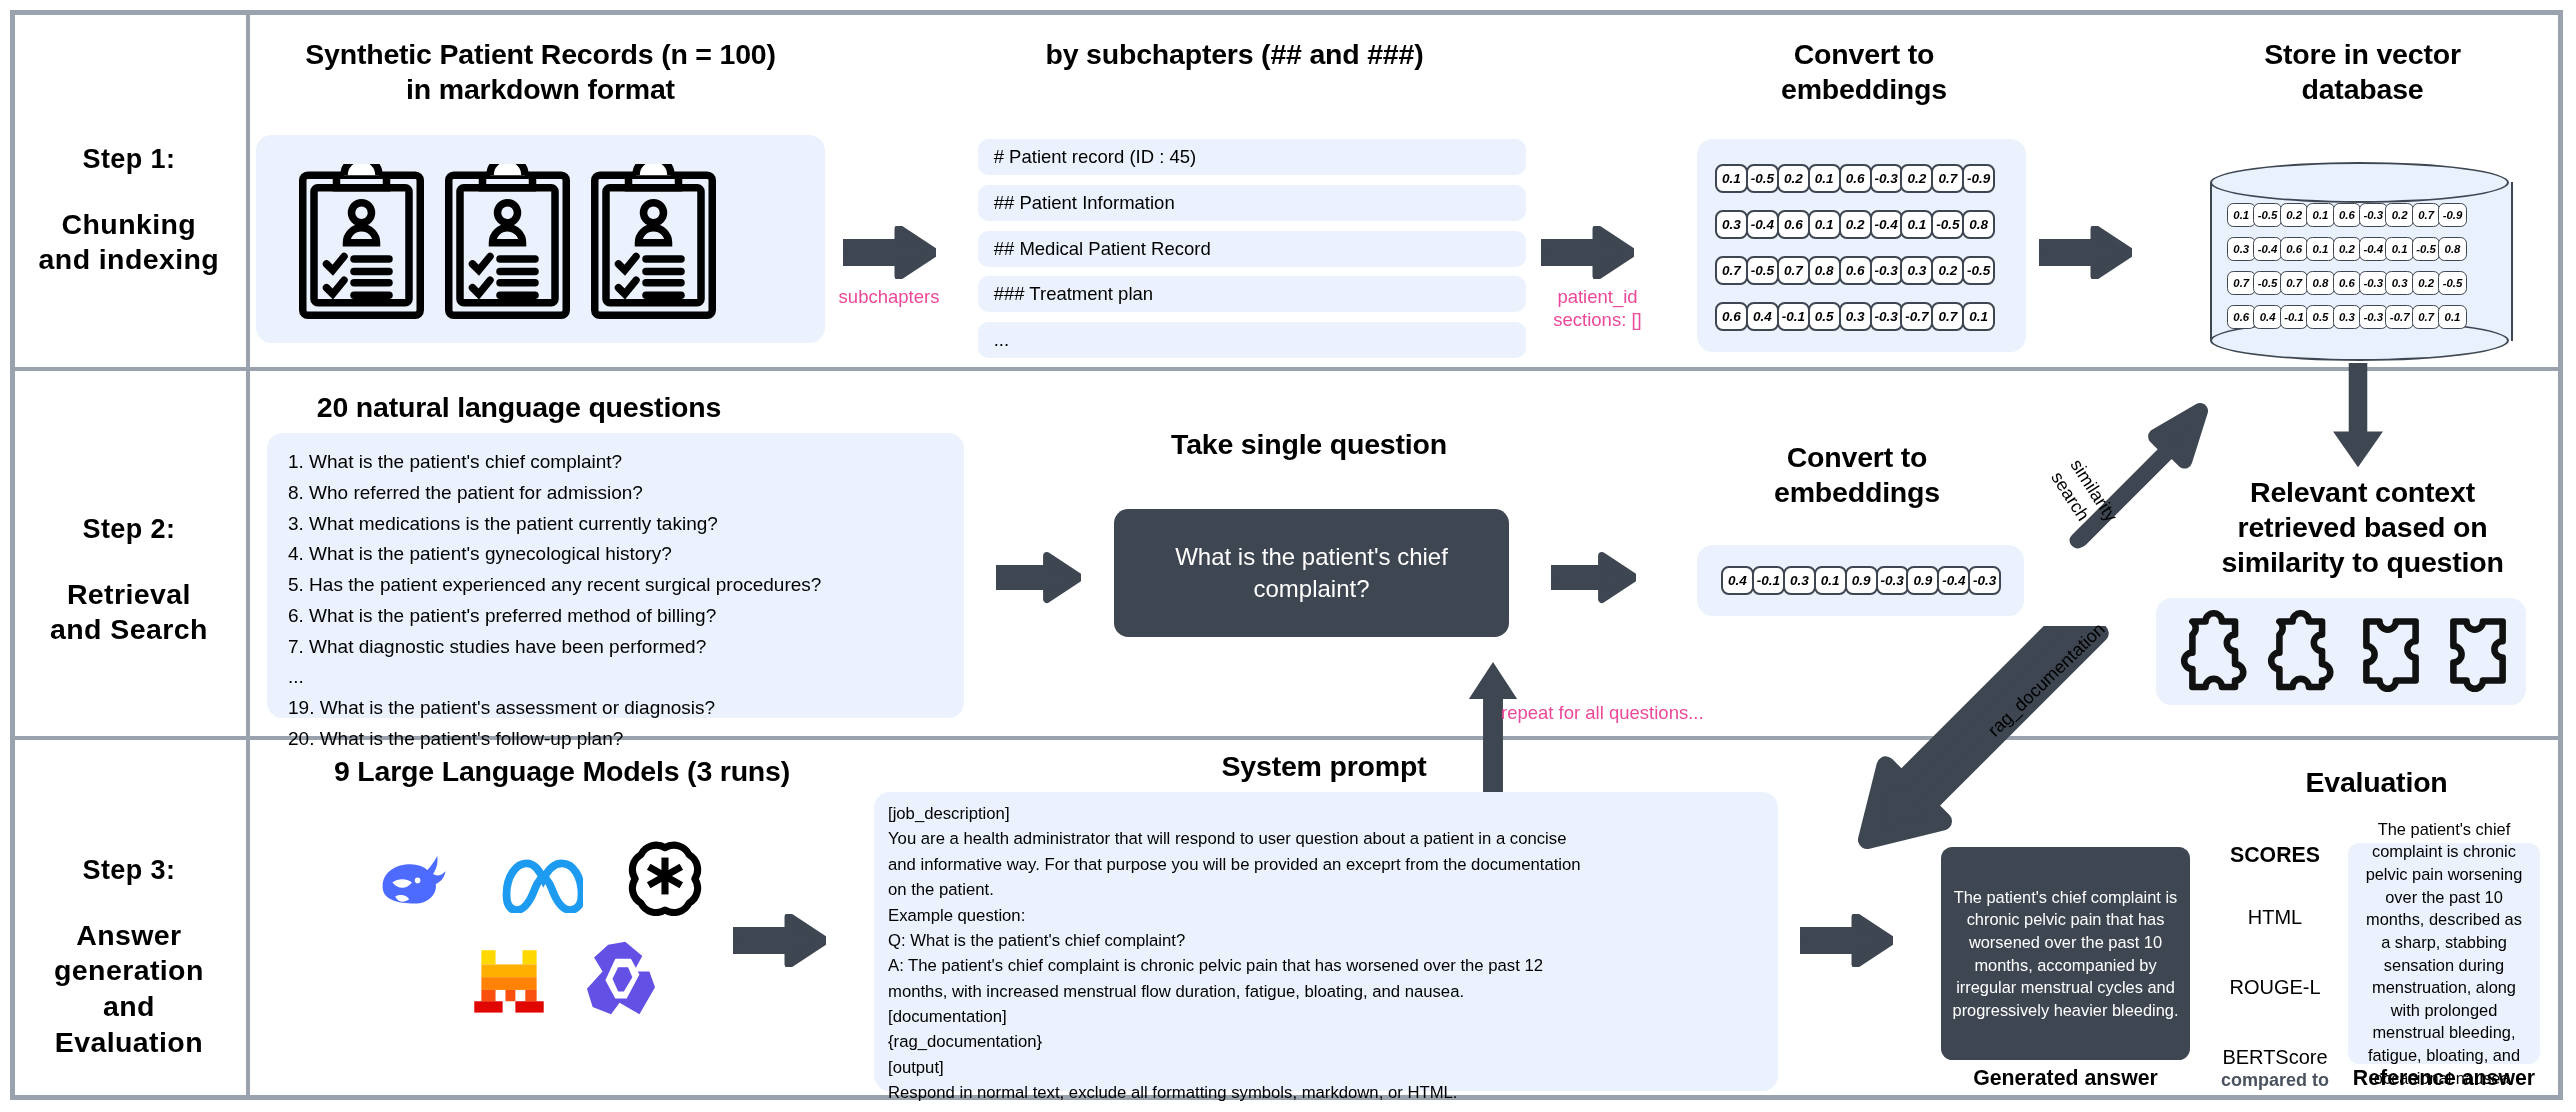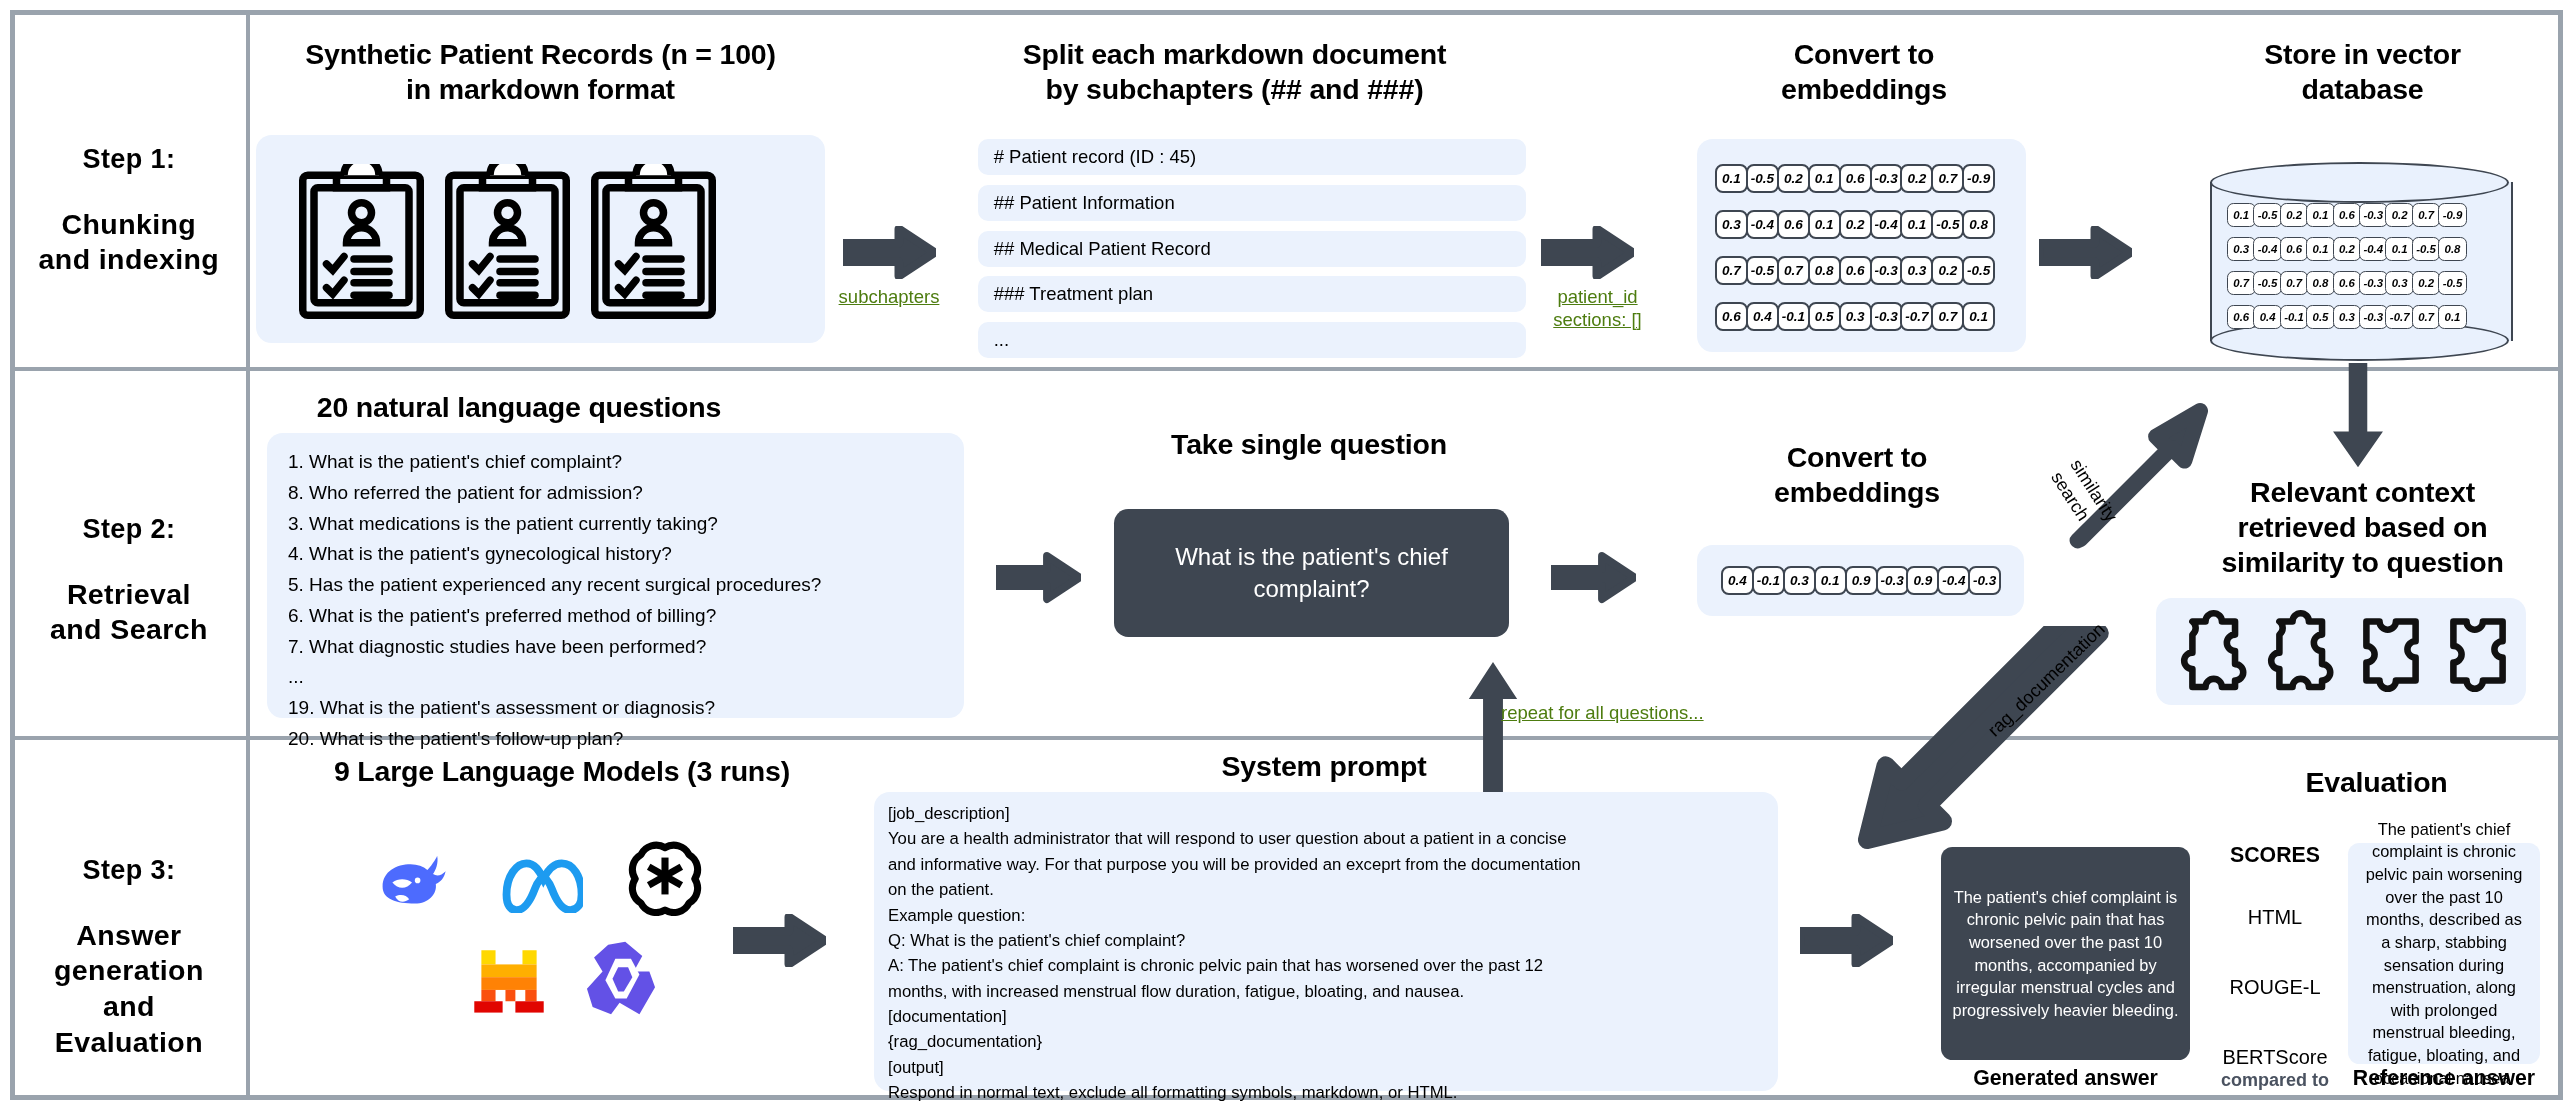--- a/index.html
+++ b/index.html
@@ -22,21 +22,21 @@
 
   .bluepanel{position:absolute;background:#ebf2fd;border-radius:15.7px;}
   .bluepill{position:absolute;background:#ebf2fd;border-radius:10px;
             font-size:18.5px;display:flex;align-items:center;padding-left:15.7px;
             box-sizing:border-box;color:#000;}
   .darkbox{position:absolute;background:#3e4651;border-radius:14.2px;color:#fff;
            display:flex;align-items:center;justify-content:center;text-align:center;
            font-size:24px;line-height:1.35;padding:13px 4px;box-sizing:border-box;}
 
   .arrow{position:absolute;}
-  .smalllbl{position:absolute;font-size:18.5px;text-align:center;color:#4d7c0f;line-height:1.25;text-decoration:underline;}
+  .smalllbl{position:absolute;font-size:18.5px;text-align:center;color:#ec4899;line-height:1.25;}
 
   
   .clip{position:absolute;}
   
   .cellrow{position:absolute;display:flex;font-style:italic;}
   .cell{border:2.1px solid #3e4651;border-radius:7.8px;background:#fff;
         font-size:13.5px;font-weight:bold;display:flex;align-items:center;
         justify-content:center;height:28.5px;min-width:33px;margin-right:-2.1px;
         box-sizing:border-box;color:#000;}
   .cell.small{height:24px;min-width:28.5px;font-size:11.4px;border-width:1.4px;border-radius:6.4px;}
@@ -162,21 +162,20 @@
   </div>
 
   <div class="arrow" style="left:843px;top:226px;">
     <svg width="93" height="53" viewBox="0 0 130 74">
         <path d="M0 24 h78 V4 l50 33 l-50 33 V50 H0 z" fill="#3e4651" stroke="#3e4651" stroke-width="12" stroke-linejoin="round"></path>
       </svg>
   </div>
   <div class="smalllbl" style="left:818px;top:285px;width:142px;">subchapters</div>
 
   <div class="h-title" style="left:964px;top:37px;width:541px;">
-      <span style="display:block">Split each markdown document</span>
       <span style="display:block">by subchapters (## and ###)</span>
     </div>
 
   <div class="bluepill" style="left:978px;top:139px;width:548px;height:36px;"># Patient record (ID : 45)</div>
   <div class="bluepill" style="left:978px;top:185px;width:548px;height:36px;">## Patient Information</div>
   <div class="bluepill" style="left:978px;top:231px;width:548px;height:36px;">## Medical Patient Record</div>
   <div class="bluepill" style="left:978px;top:276px;width:548px;height:36px;">### Treatment plan</div>
   <div class="bluepill" style="left:978px;top:322px;width:548px;height:36px;">...</div>
 
   <div class="arrow" style="left:1541px;top:226px;">

